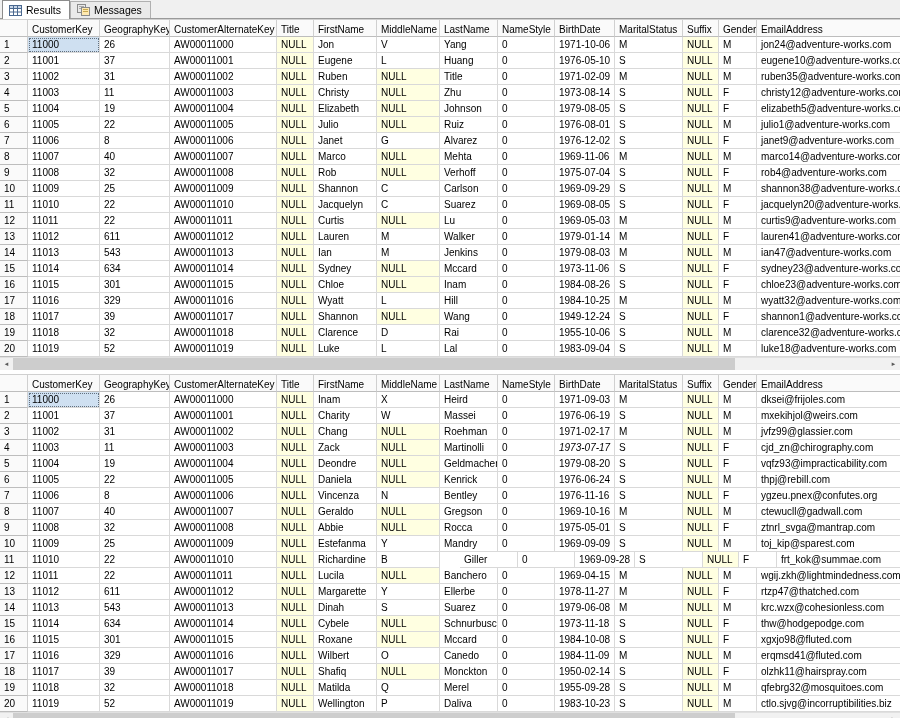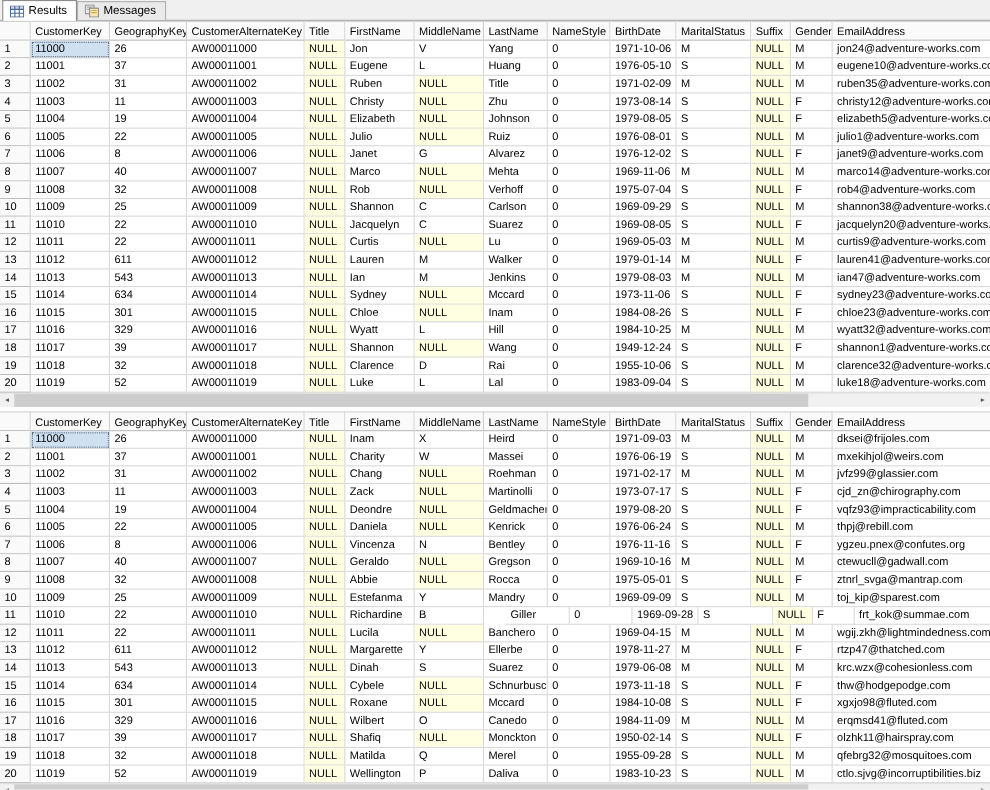--- a/index.html
+++ b/index.html
@@ -506,21 +506,21 @@
       <div class="grid-row">
         <div class="rownum" style="width: 28px;">4</div>
         <div class="cell" style="width: 72px;">11003</div>
         <div class="cell" style="width: 70px;">11</div>
         <div class="cell" style="width: 107px;">AW00011003</div>
         <div class="cell null" style="width: 37px;">NULL</div>
         <div class="cell" style="width: 63px;">Zack</div>
         <div class="cell null" style="width: 63px;">NULL</div>
         <div class="cell" style="width: 58px;">Martinolli</div>
         <div class="cell" style="width: 57px;">0</div>
-        <div class="cell" style="width: 60px;">1973-07-17</div>
+        <div class="cell" style="width: 60px; font-style: italic;">1973-07-17</div>
         <div class="cell" style="width: 68px;">S</div>
         <div class="cell null" style="width: 36px;">NULL</div>
         <div class="cell" style="width: 38px;">F</div>
         <div class="cell col-last" style="flex: 1 1 auto; width: auto;">cjd_zn@chirography.com</div>
       </div>
       <div class="grid-row">
         <div class="rownum" style="width: 28px;">5</div>
         <div class="cell" style="width: 72px;">11004</div>
         <div class="cell" style="width: 70px;">19</div>
         <div class="cell" style="width: 107px;">AW00011004</div>

